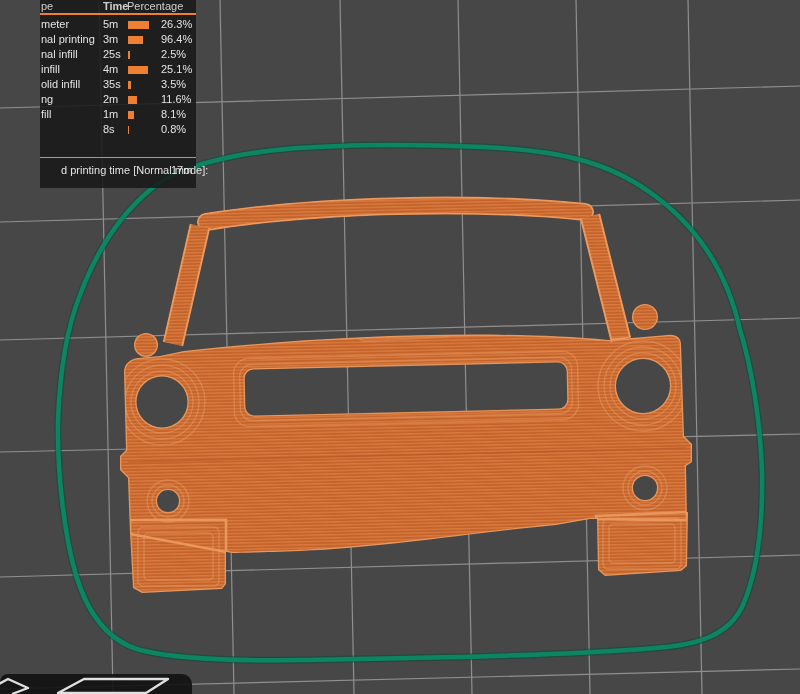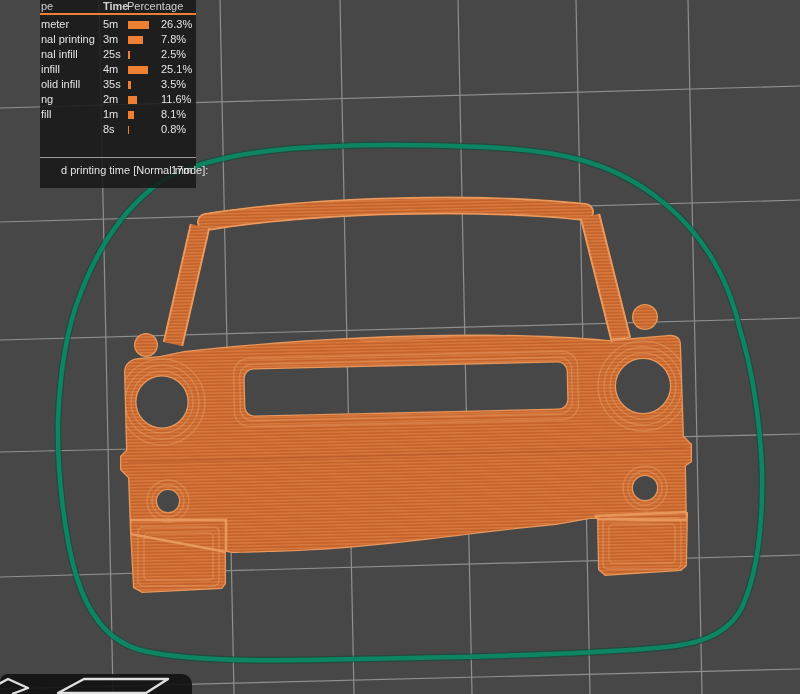--- a/index.html
+++ b/index.html
@@ -181,21 +181,21 @@
         <div class="lg-row">
           <span class="lg-label">meter</span>
           <span class="lg-time">5m</span>
           <div class="lg-bar" style="width: 21.04px;"></div>
           <span class="lg-pct">26.3%</span>
         </div>
         <div class="lg-row">
           <span class="lg-label">nal printing</span>
           <span class="lg-time">3m</span>
           <div class="lg-bar" style="width: 14.88px;"></div>
-          <span class="lg-pct">7.8%</span>
+          <span class="lg-pct">96.4%</span>
         </div>
         <div class="lg-row">
           <span class="lg-label">nal infill</span>
           <span class="lg-time">25s</span>
           <div class="lg-bar" style="width: 2px;"></div>
           <span class="lg-pct">2.5%</span>
         </div>
         <div class="lg-row">
           <span class="lg-label">infill</span>
           <span class="lg-time">4m</span>

